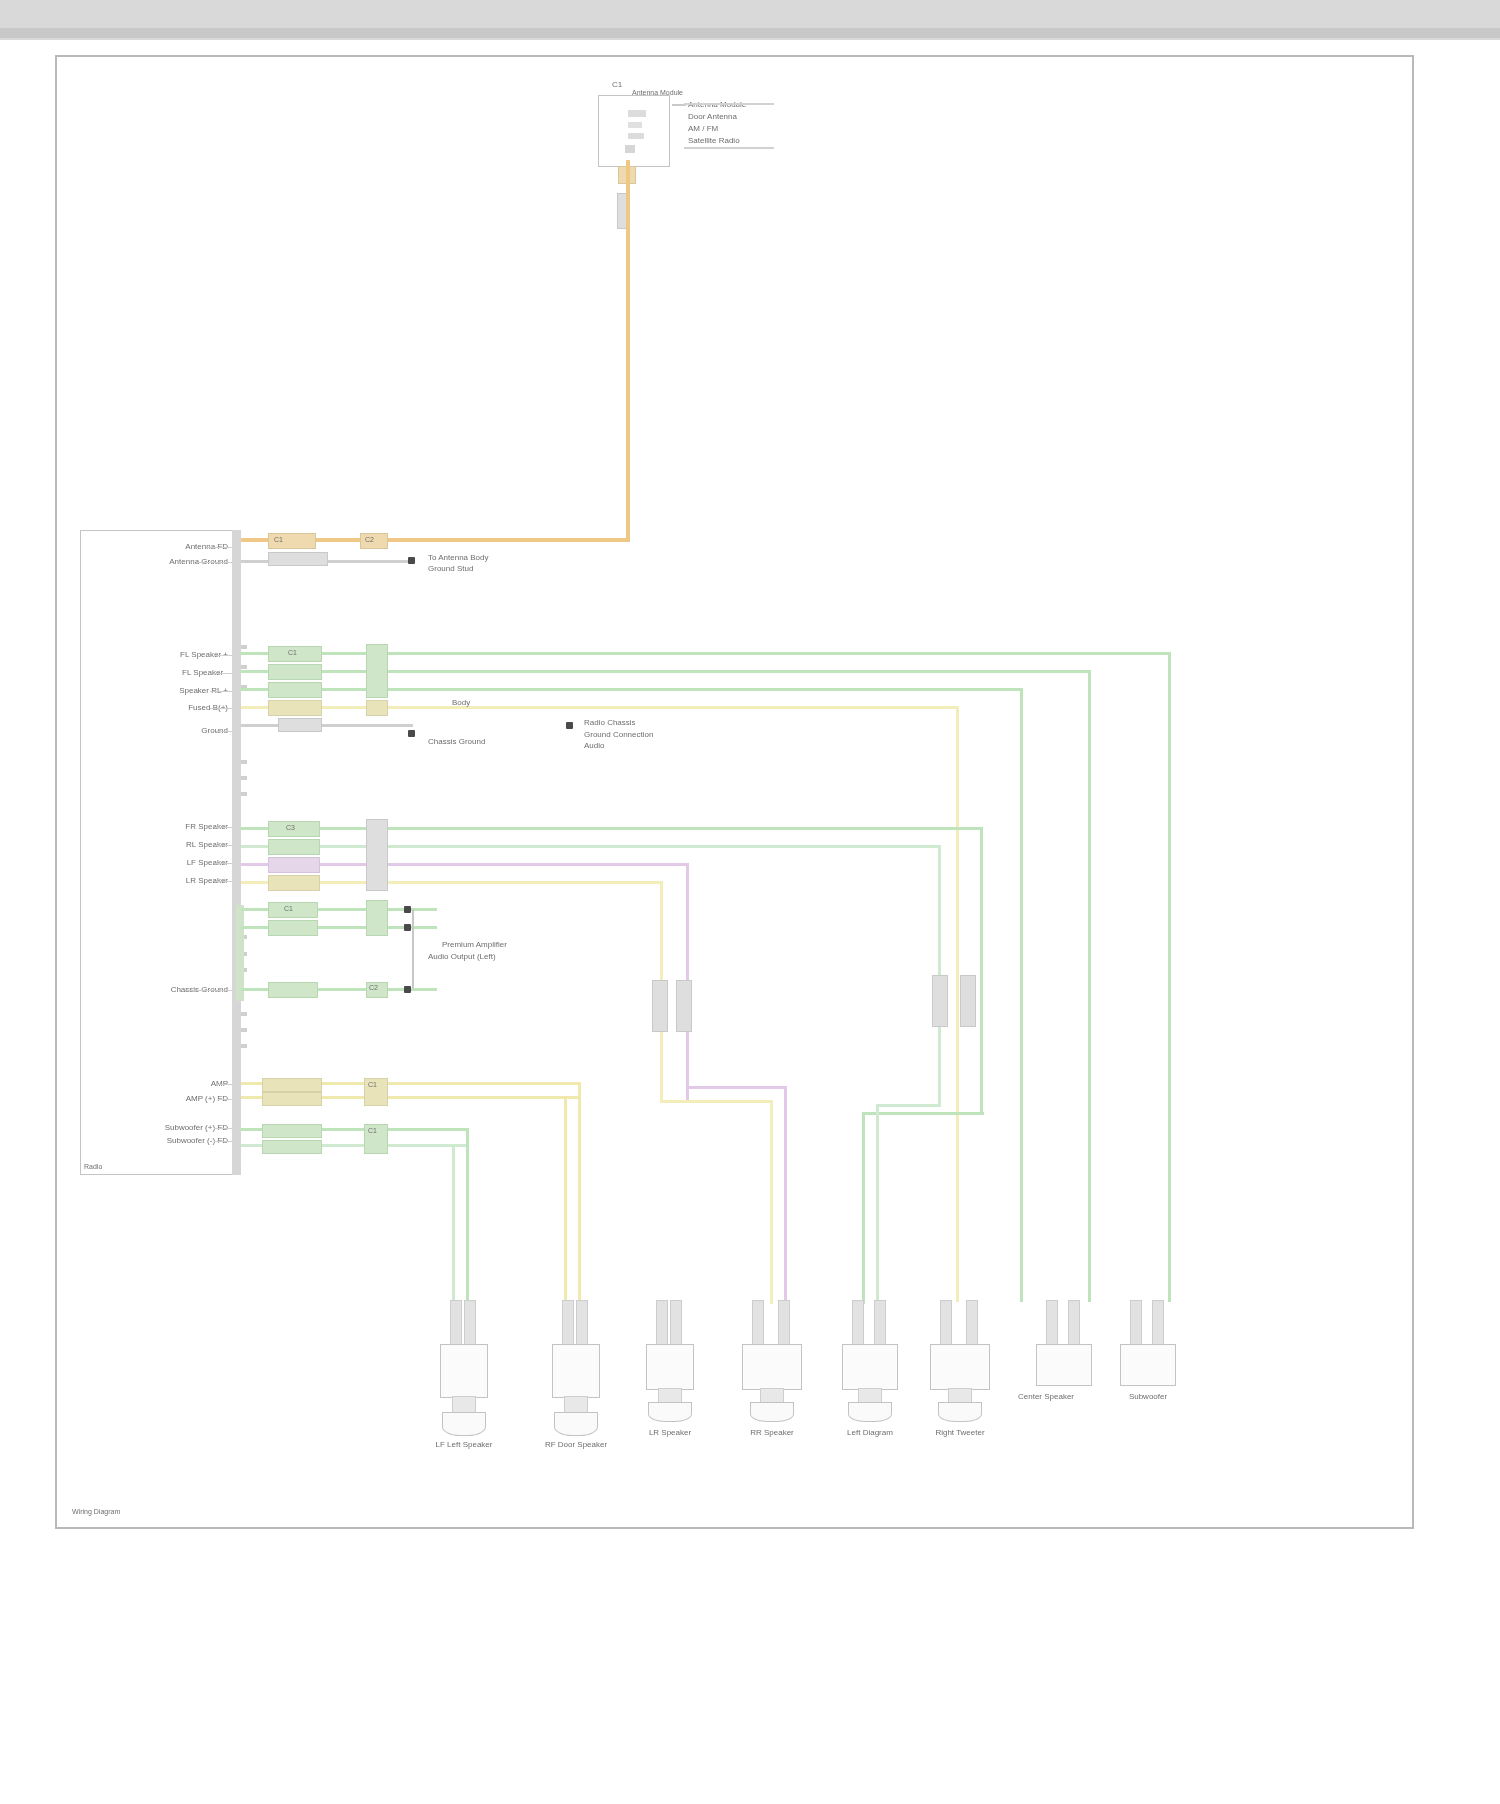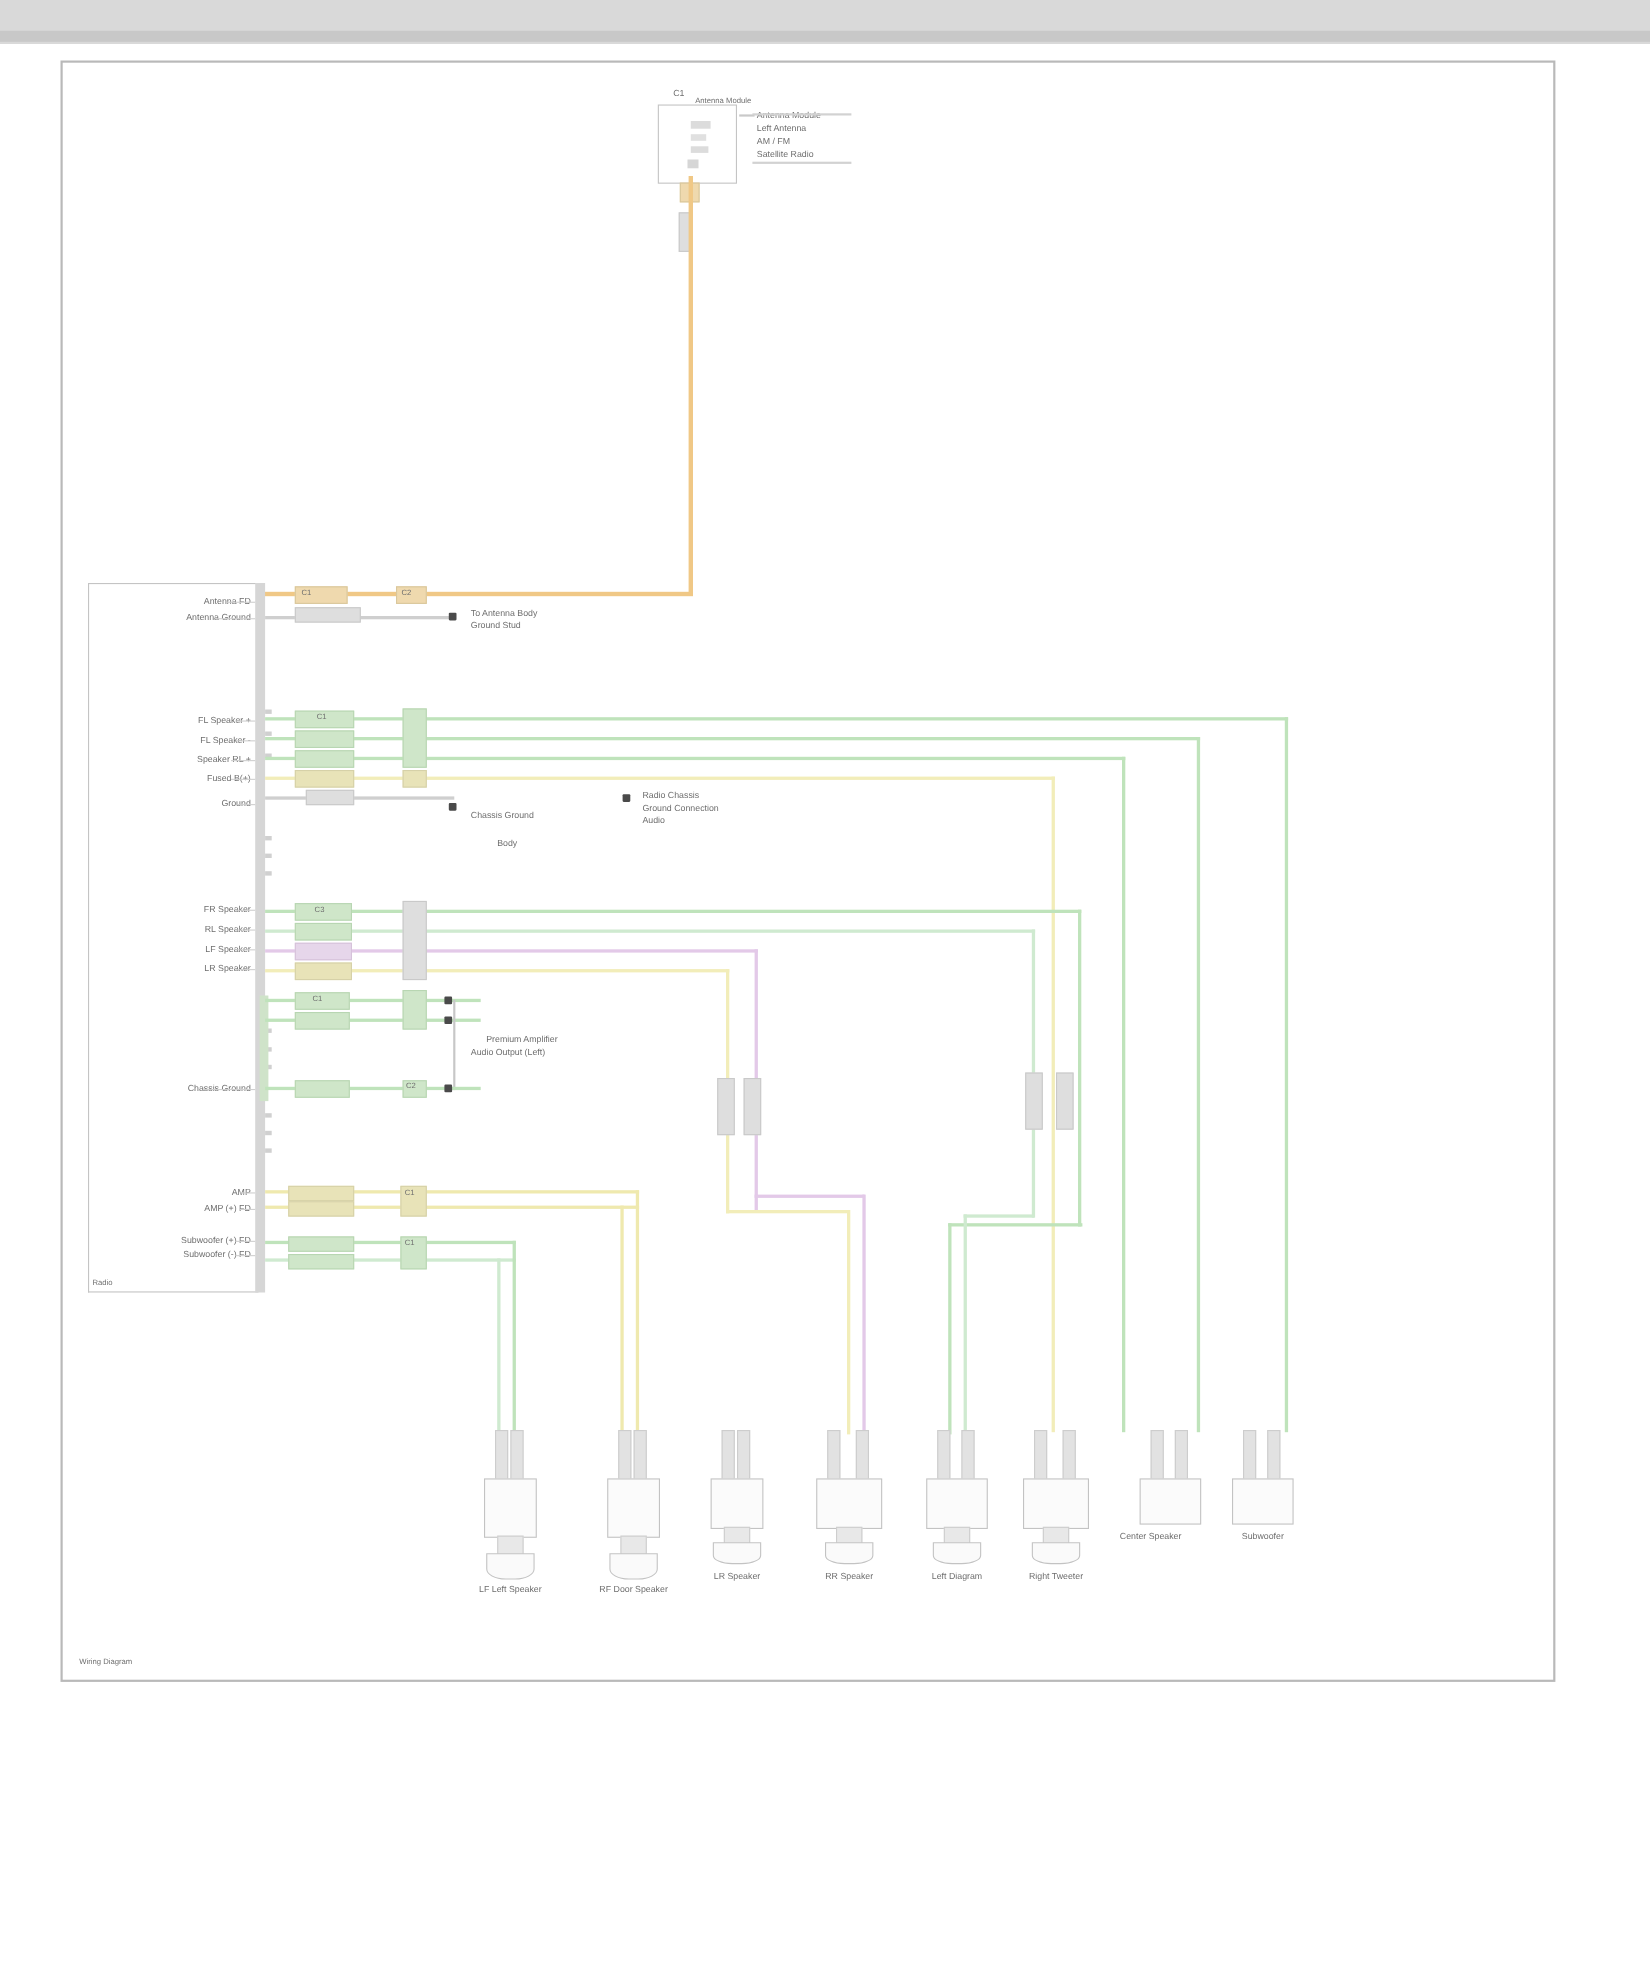--- a/index.html
+++ b/index.html
@@ -67,21 +67,21 @@
   <div class="lbl" style="left:612px;top:80px;">C1</div>
   <div class="lbl" style="left:632px;top:88px;font-size:7px;">Antenna Module</div>
 
   <div class="box" style="left:628px;top:110px;width:18px;height:7px;background:#dcdcdc;"></div>
   <div class="box" style="left:628px;top:122px;width:14px;height:6px;background:#e0e0e0;"></div>
   <div class="box" style="left:628px;top:133px;width:16px;height:6px;background:#dcdcdc;"></div>
   <div class="box" style="left:625px;top:145px;width:10px;height:8px;background:#d6d6d6;"></div>
 
   <div class="box" style="left:672px;top:104px;width:14px;height:2px;background:#c9c9c9;"></div>
   <div class="lbl" style="left:688px;top:100px;">Antenna Module</div>
-  <div class="lbl" style="left:688px;top:112px;">Left Antenna</div>
+  <div class="lbl" style="left:688px;top:112px;">Door Antenna</div>
   <div class="lbl" style="left:688px;top:124px;">AM / FM</div>
   <div class="lbl" style="left:688px;top:136px;">Satellite Radio</div>
   <div class="box" style="left:684px;top:103px;width:90px;height:2px;background:#d2d2d2;"></div>
   <div class="box" style="left:684px;top:147px;width:90px;height:2px;background:#d2d2d2;"></div>
 
   <div class="conn conn-o" style="left:618px;top:166px;width:16px;height:16px;"></div>
   <div class="conn" style="left:617px;top:193px;width:10px;height:34px;"></div>
 
   <div class="wire wv c-orange" style="left:626px;top:160px;width:4px;height:380px;"></div>
   <div class="wire wh c-orange" style="left:232px;top:538px;width:398px;height:4px;"></div>
@@ -177,21 +177,21 @@
   <div class="conn conn-g" style="left:268px;top:664px;width:52px;height:14px;"></div>
   <div class="conn conn-g" style="left:268px;top:682px;width:52px;height:14px;"></div>
   <div class="conn conn-y" style="left:268px;top:700px;width:52px;height:14px;"></div>
 
   <div class="conn conn-g" style="left:366px;top:644px;width:20px;height:52px;"></div>
   <div class="conn conn-y" style="left:366px;top:700px;width:20px;height:14px;"></div>
 
   <div class="wire wh c-grey" style="left:241px;top:724px;width:172px;height:3px;"></div>
   <div class="conn" style="left:278px;top:718px;width:42px;height:12px;"></div>
   <div class="dot" style="left:408px;top:730px;"></div>
-  <div class="lbl" style="left:428px;top:762px;padding-left:24px;">Body</div>
+  <div class="lbl" style="left:428px;top:698px;padding-left:24px;">Body</div>
   <div class="lbl" style="left:428px;top:737px;">Chassis Ground</div>
   <div class="dot" style="left:566px;top:722px;"></div>
   <div class="lbl" style="left:584px;top:718px;">Radio Chassis</div>
   <div class="lbl" style="left:584px;top:730px;text-align:center;">Ground Connection</div>
   <div class="lbl" style="left:584px;top:741px;">Audio</div>
 
   <div class="wire wh c-green" style="left:241px;top:827px;width:742px;height:3px;"></div>
   <div class="wire wh c-green2" style="left:241px;top:845px;width:700px;height:3px;"></div>
   <div class="wire wh c-violet" style="left:241px;top:863px;width:448px;height:3px;"></div>
   <div class="wire wh c-yellow" style="left:241px;top:881px;width:422px;height:3px;"></div>

